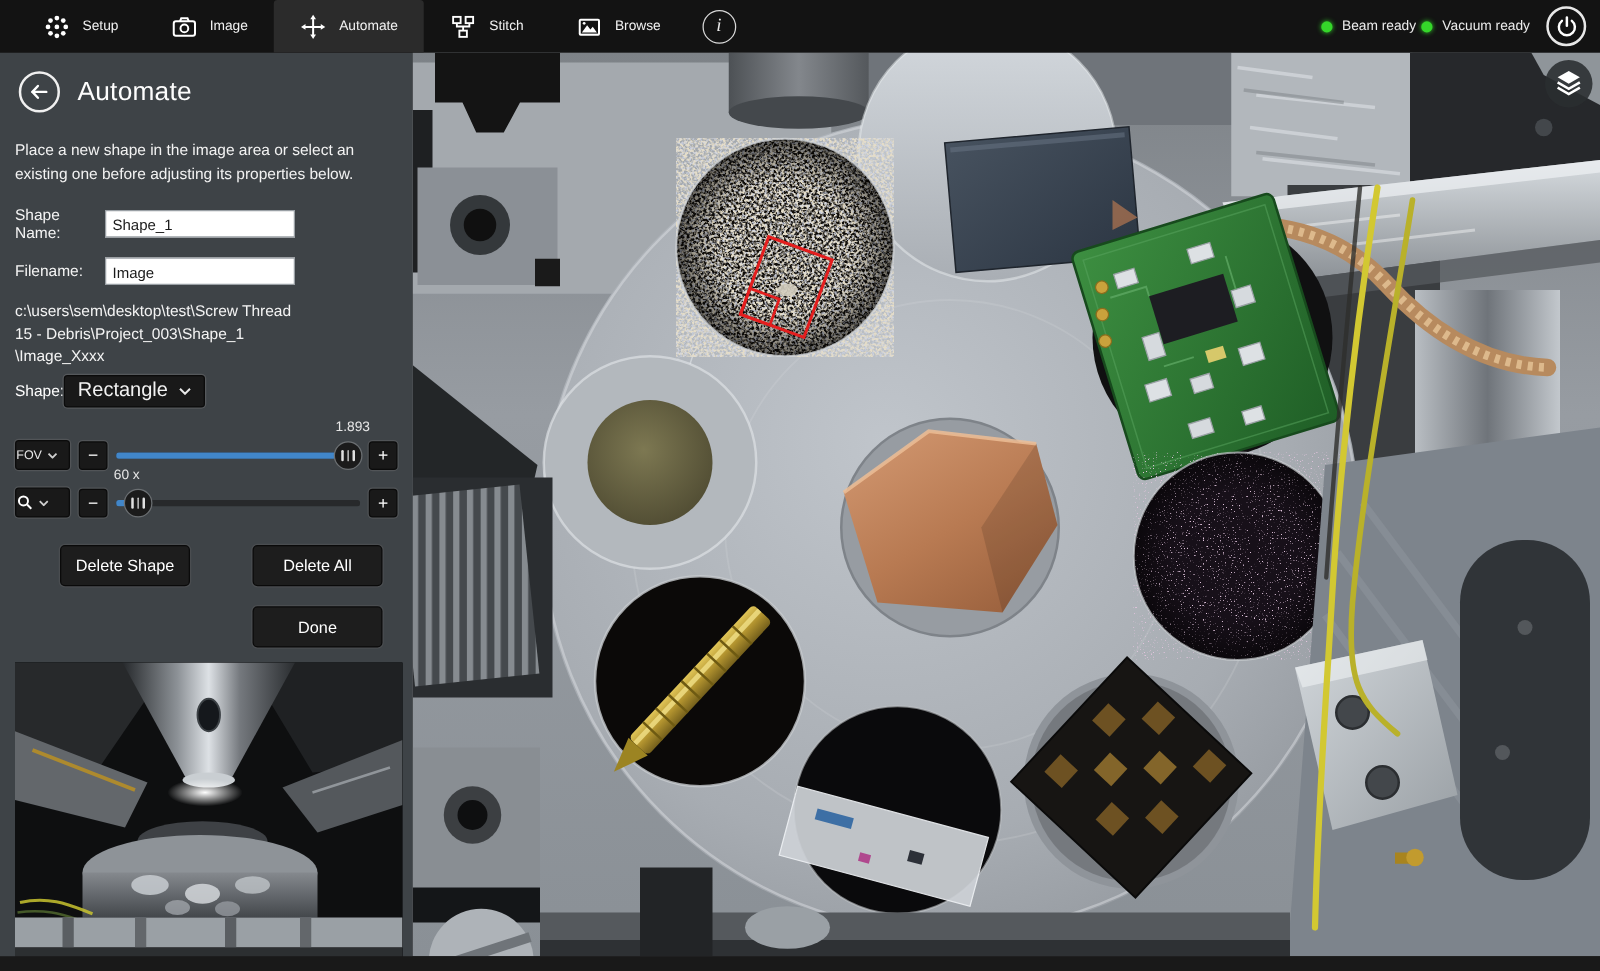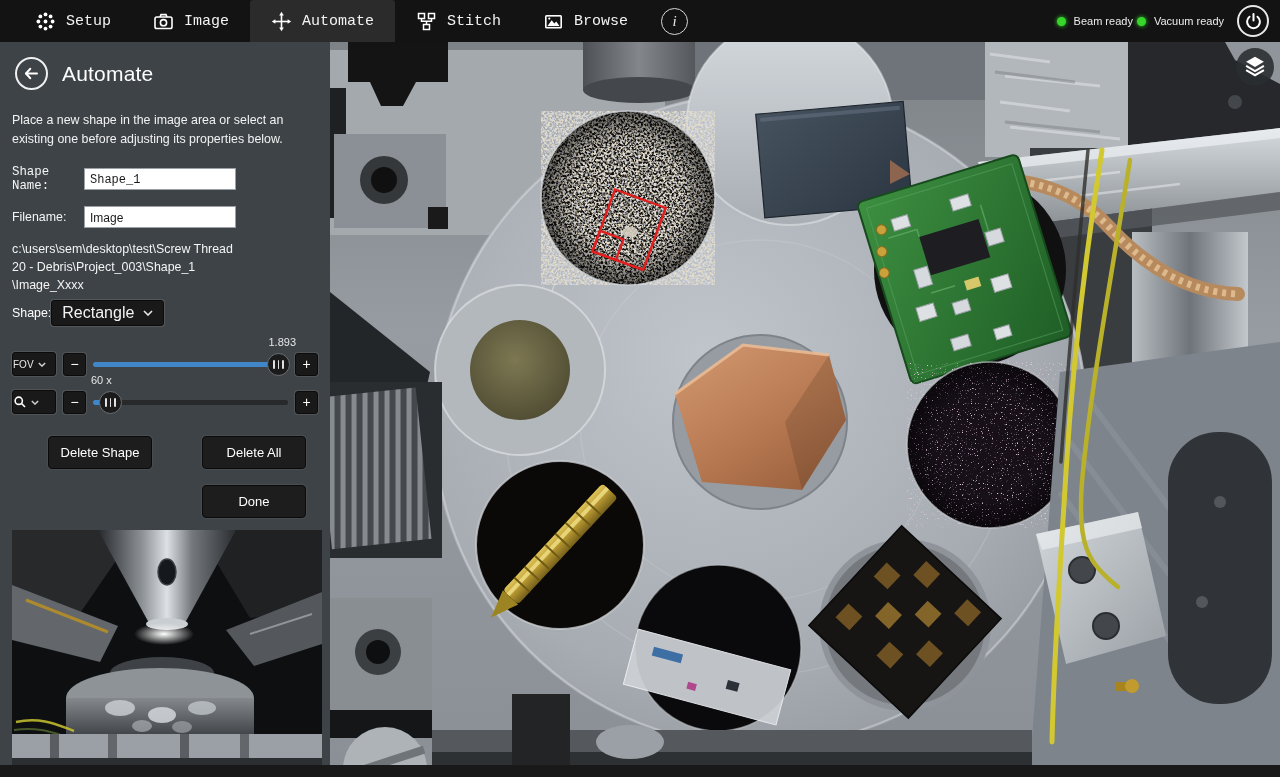--- a/index.html
+++ b/index.html
@@ -2,42 +2,42 @@
 <html><head>
 <meta charset="utf-8">
 <style>
   * { margin:0; padding:0; box-sizing:border-box; }
   html,body { width:1280px; height:777px; }
   body { background:#191919; font-family:"Liberation Sans",sans-serif; overflow:hidden; position:relative; }
 
   
   .topbar { position:absolute; top:0; left:0; right:0; height:42px; background:#131313; display:flex; align-items:stretch; z-index:10; }
   .tabs { display:flex; height:100%; margin-left:14px; }
-  .tab { display:flex; align-items:center; gap:10px; padding:0 21px; color:#f2f2f2; font-size:15px; cursor:pointer;font-family:Liberation Mono, monospace; }
+  .tab { display:flex; align-items:center; gap:10px; padding:0 21px; color:#f2f2f2; font-size:11px; cursor:pointer; }
   .tab.active { background:#2b2b2b; border-radius:3px 3px 0 0; }
   .tab svg { width:21px; height:21px; flex:0 0 auto; }
   .info-btn { width:27px; height:27px; border-radius:50%; border:1.6px solid #d8d8d8; background:transparent; color:#e8e8e8;
               font:italic 15px "Liberation Serif",serif; display:flex; align-items:center; justify-content:center;
               align-self:center; margin-left:12px; cursor:pointer; }
   .topbar-right { margin-left:auto; display:flex; align-items:center; gap:13px; padding-right:11px; }
   .status-list { display:flex; flex-direction:row; gap:4px; }
   .status-row { display:flex; align-items:center; gap:8px; color:#ececec; font-size:11px; }
   .dot { width:9px; height:9px; border-radius:50%; background:#35d62a; box-shadow:0 0 4px #35d62a; }
   .power-btn { width:32px; height:32px; border-radius:50%; border:2.2px solid #e8e8e8; background:transparent;
                display:flex; align-items:center; justify-content:center; cursor:pointer; }
 
   
   .panel { position:absolute; top:42px; left:0; width:330px; bottom:0; background:#3e4347; color:#fff; z-index:5; }
   .panel-header { display:flex; align-items:center; gap:14px; padding:15px 0 0 15px; }
   .back-btn { width:33px; height:33px; border-radius:50%; border:2px solid #f0f0f0; background:transparent;
               display:flex; align-items:center; justify-content:center; cursor:pointer; }
   .panel-header h1 { font-size:21px; font-weight:400; color:#fdfdfd; letter-spacing:.2px; }
   .instructions { margin:21px 16px 0 12px; font-size:12.4px; line-height:1.5; color:#f2f2f2; max-width:302px; }
   .field-row { display:flex; align-items:center; margin:13px 0 0 12px; }
-  .field-row.first { margin-top:17px;font-family:Liberation Mono, monospace; }
+  .field-row.first { margin-top:17px; }
   .field-row label { width:72px; font-size:12.4px; color:#f5f5f5; }
   .field-row input { width:152px; height:22px; border:1px solid #9aa0a5; background:#fff; color:#1a1a1a;
                      font-size:12px; padding:1px 5px 0 5px; font-family:inherit; }
   .path { margin:13px 16px 0 12px; font-size:12.4px; line-height:1.45; color:#f4f4f4; }
   .shape-row { display:flex; align-items:center; gap:0; margin:5px 0 0 12px; }
   .shape-row label { font-size:12.4px; }
   .dropdown { height:26px; background:#191919; border:1px solid #0b0b0b; box-shadow:0 0 0 1px #55585b; border-radius:3px;
               color:#f2f2f2; font-size:16px; display:flex; align-items:center; gap:9px; padding:0 10px; cursor:pointer; }
   .slider-row { position:relative; display:flex; align-items:center; gap:7px; margin:14px 12px 0 12px; height:24px; }
   .slider-row.fov { margin-top:26px; }
@@ -172,21 +172,21 @@
     <label>Shape Name:</label>
     <input type="text" value="Shape_1" style="">
   </div>
   <div class="field-row">
     <label>Filename:</label>
     <input type="text" value="Image" style="">
   </div>
 
   <div class="path">
     <span>c:\users\sem\desktop\test\Screw Thread</span><br>
-    <span>20 - Debris\Project_003\Shape_1</span><br>
+    <span>15 - Debris\Project_003\Shape_1</span><br>
     <span>\Image_Xxxx</span>
   </div>
 
   <div class="shape-row">
     <label>Shape:</label>
     <button class="dropdown">
       <span>Rectangle</span>
       <svg viewBox="0 0 10 6" width="10" height="6" fill="none" stroke="#e8e8e8" stroke-width="1.6">
           <polyline points="1,1 5,5 9,1"></polyline>
         </svg>

